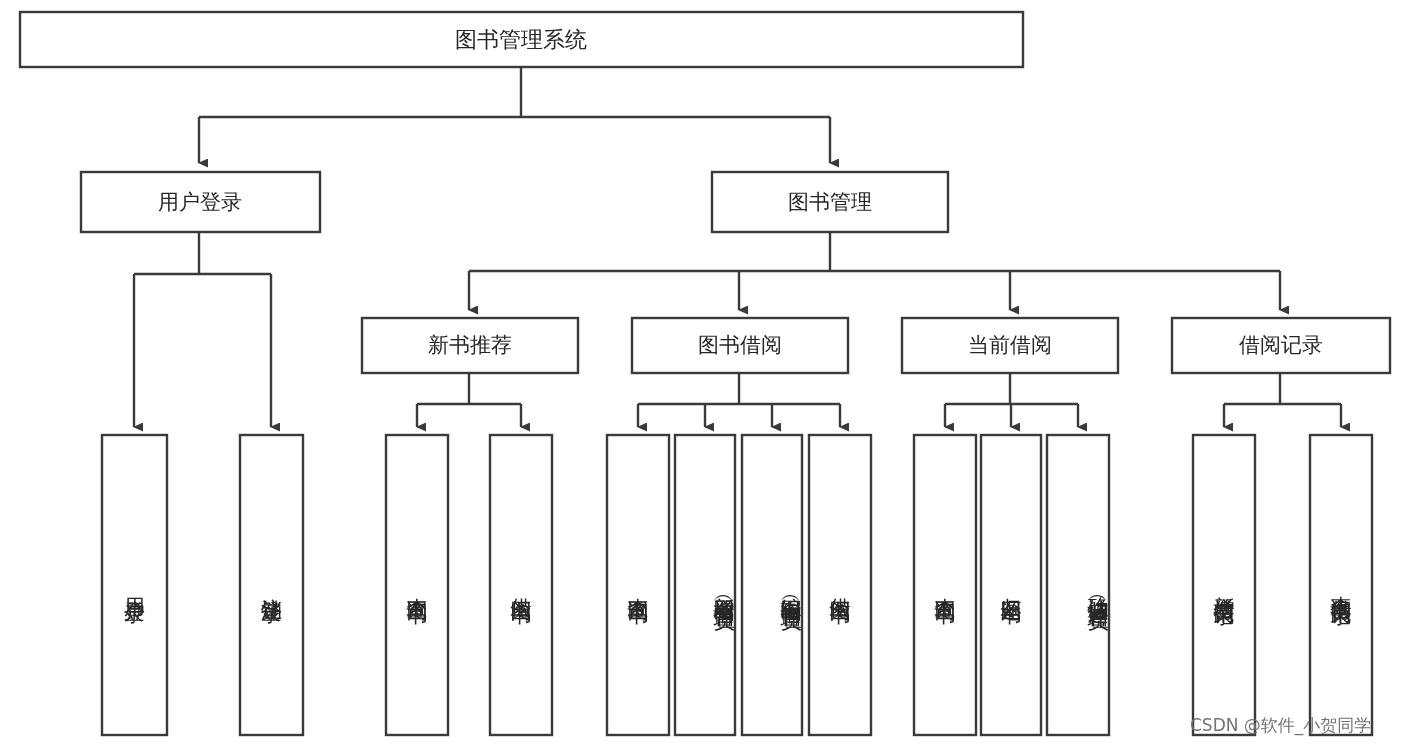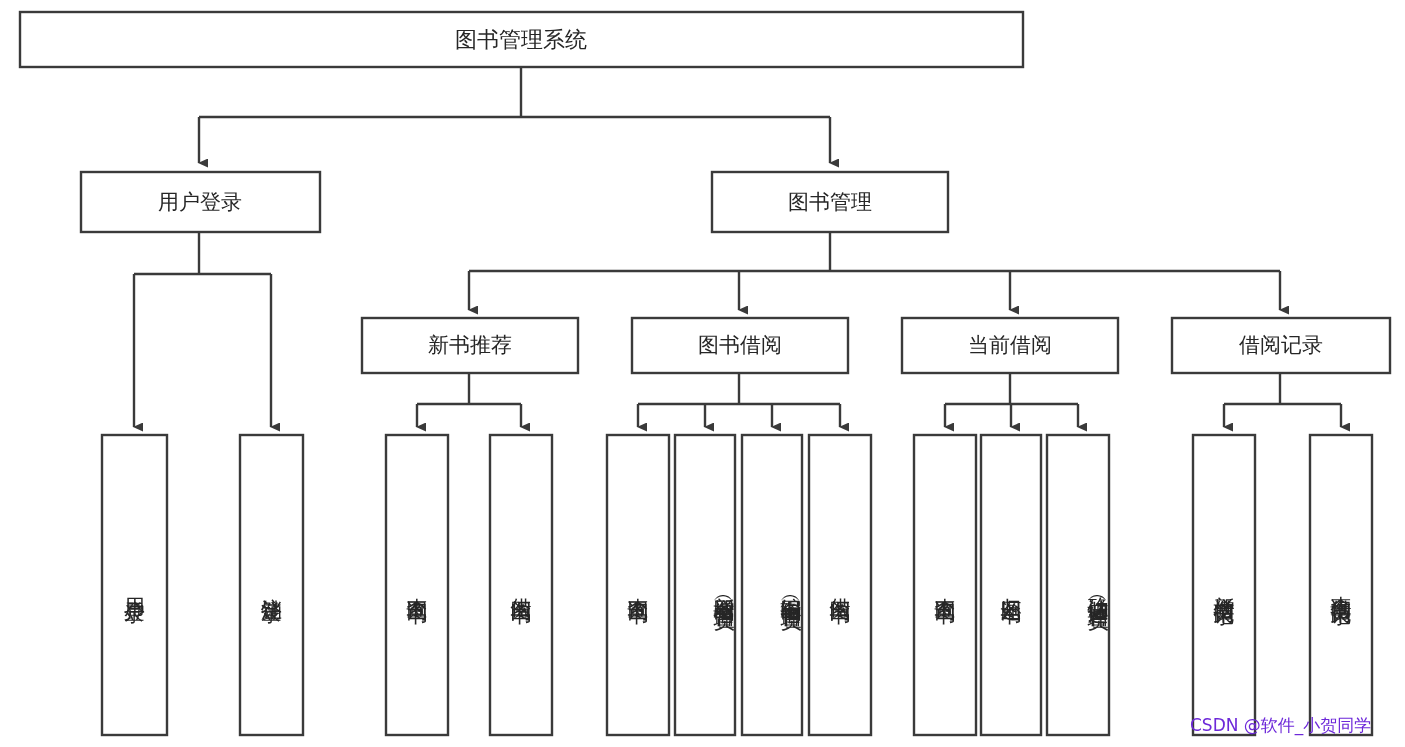--- a/index.html
+++ b/index.html
@@ -63,21 +63,21 @@
     color: #262626;
     white-space: nowrap;
     pointer-events: none;
   }
   .watermark {
     position: absolute;
     left: 1190px;
     top: 714px;
     font-family: "DejaVu Sans", "Liberation Sans", sans-serif;
     font-size: 17px;
-    color: #6d28d9;
+    color: #737373;
     white-space: nowrap;
   }
 </style>
 </head>
 <body>
 
 <div id="diagram-root">
 
   <svg class="diagram-canvas" viewBox="0 0 1405 747">
     <defs>

